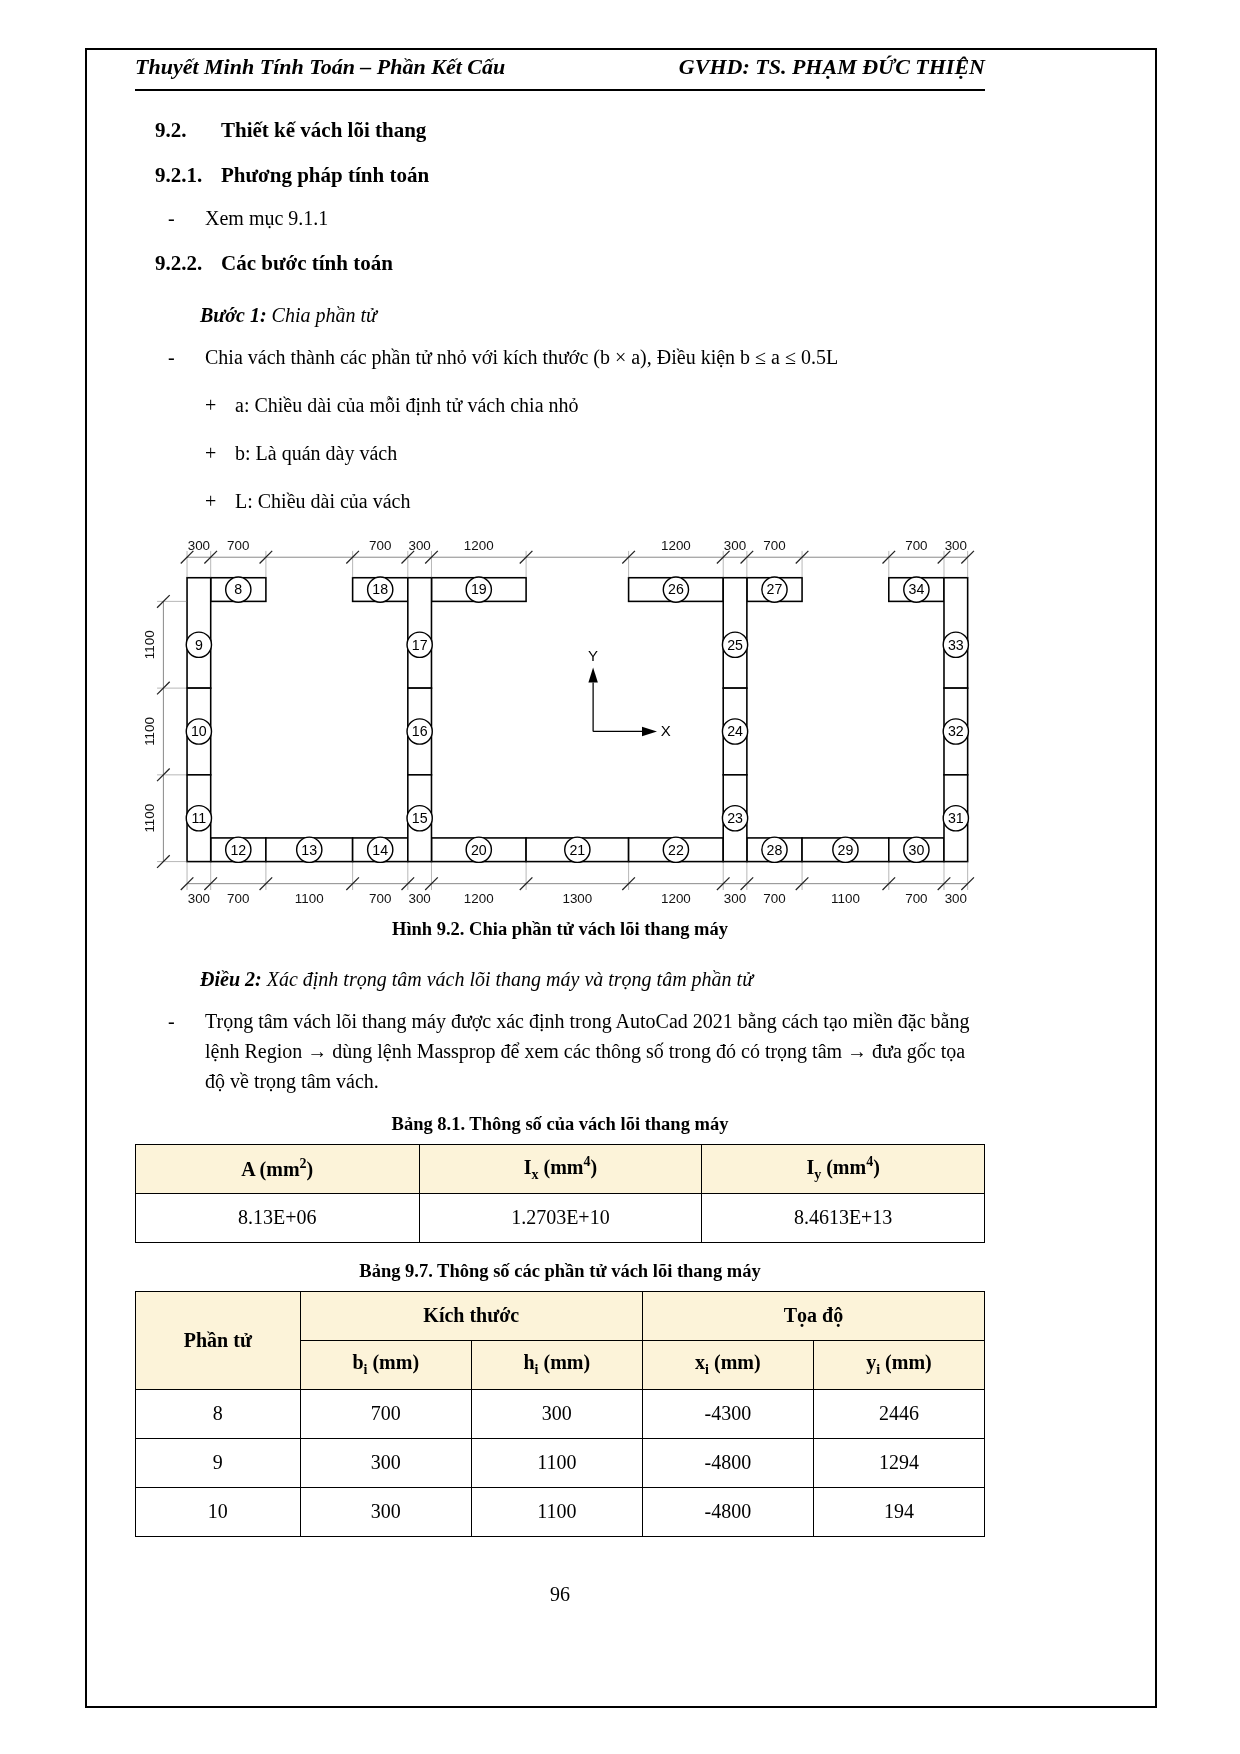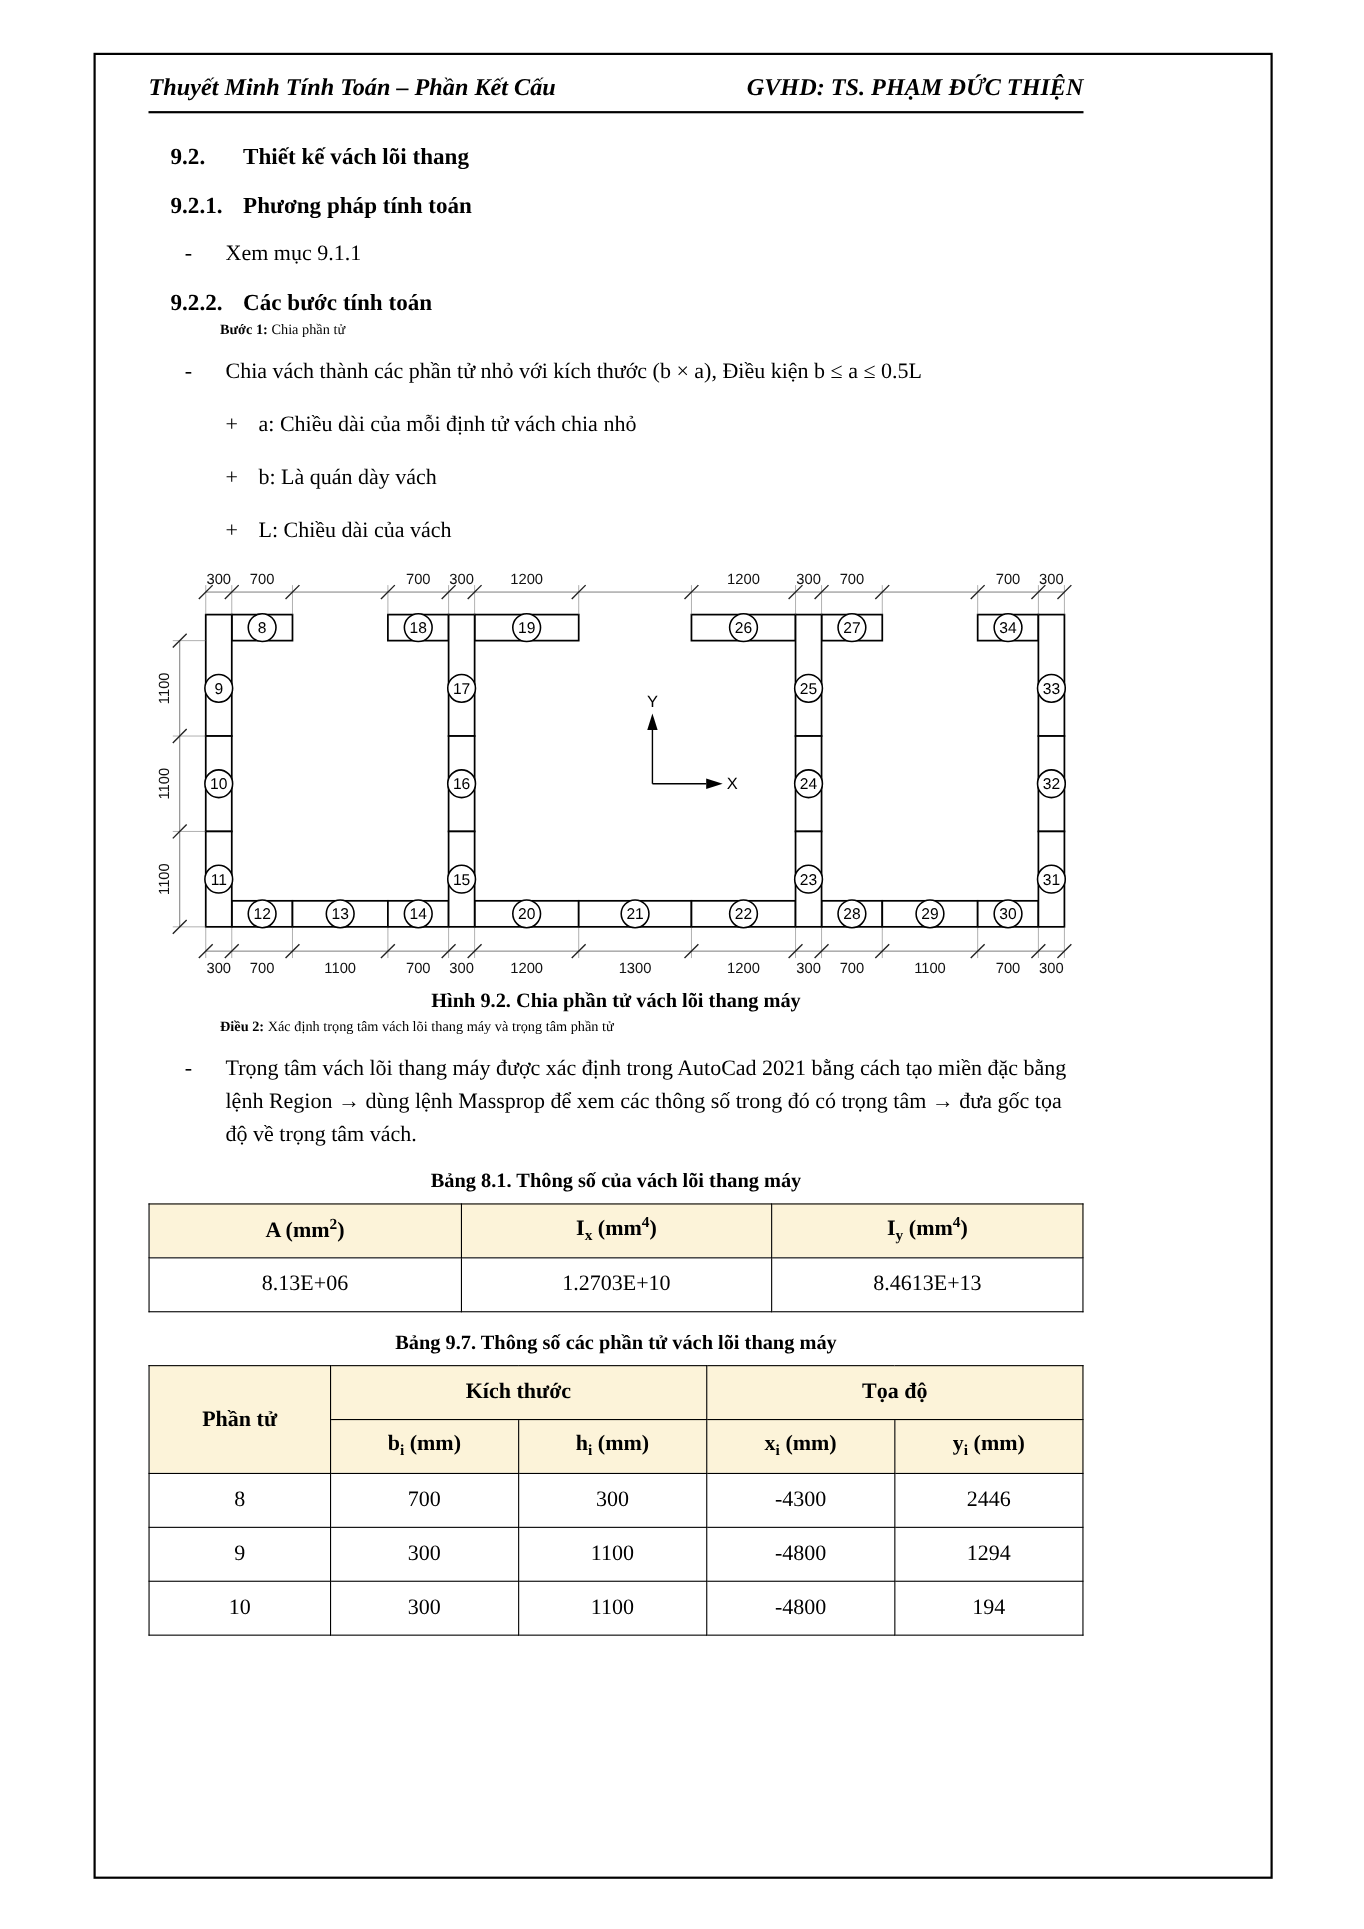--- a/index.html
+++ b/index.html
@@ -1,29 +1,29 @@
 <!DOCTYPE html>
 <html><head>
 <meta charset="utf-8">
 <style>
   html,body{margin:0;padding:0;}
   body{
     width:1240px;height:1754px;position:relative;background:#ffffff;color:#000;
     font-family:"Liberation Serif", serif;overflow:hidden;
   }
   .page-border{position:absolute;left:85px;top:48px;width:1068px;height:1656px;border:2px solid #000;}
-  .content{position:absolute;left:135px;top:66px;width:850px;}
+  .content{position:absolute;left:135px;top:54px;width:850px;}
   .doc-header{display:flex;justify-content:space-between;align-items:baseline;
     font-size:22px;font-weight:bold;font-style:italic;border-bottom:2px solid #000;padding-bottom:9px;}
   .h{font-size:21px;font-weight:bold;margin-left:20px;}
   .hnum{display:inline-block;min-width:66px;}
   .h92{margin-top:27px;}
   .h921{margin-top:20px;}
   .h922{margin-top:18px;}
-  .step{padding-left:65px;font-size:13px;margin-top:4px;}
+  .step{padding-left:65px;font-size:20px;margin-top:28px;font-style:italic;}
   .step .lead{font-weight:bold;}
   .li{display:flex;font-size:20px;line-height:1.5;}
   .li .mk{flex:none;width:37px;}
   .li.l1{padding-left:33px;margin-top:15px;}
   .li.l2{padding-left:70px;margin-top:18px;}
   .li.l2 .mk{width:30px;}
   .litext{flex:1;}
   .figure{margin-top:16px;}
   #fig-svg{width:100%;display:block;}
   #fig-svg .wall{fill:#fff;stroke:#000;stroke-width:20;}
@@ -355,14 +355,15 @@
     <tr>
       <td>10</td>
       <td>300</td>
       <td>1100</td>
       <td>-4800</td>
       <td>194</td>
     </tr>
   </tbody>
     </table>
 
+  <div class="footer">96</div>
 
 </div>
 
 </body></html>

